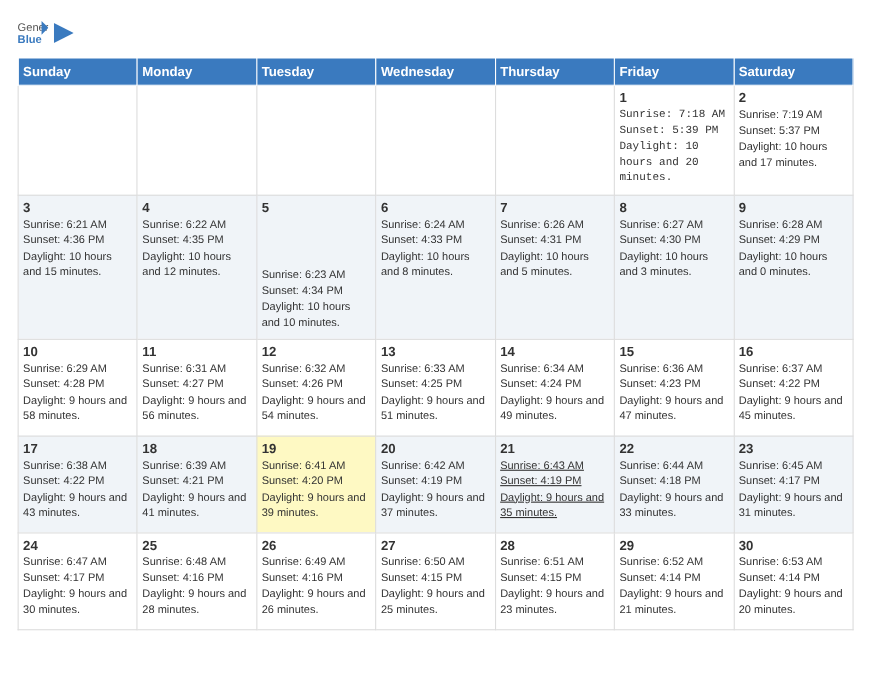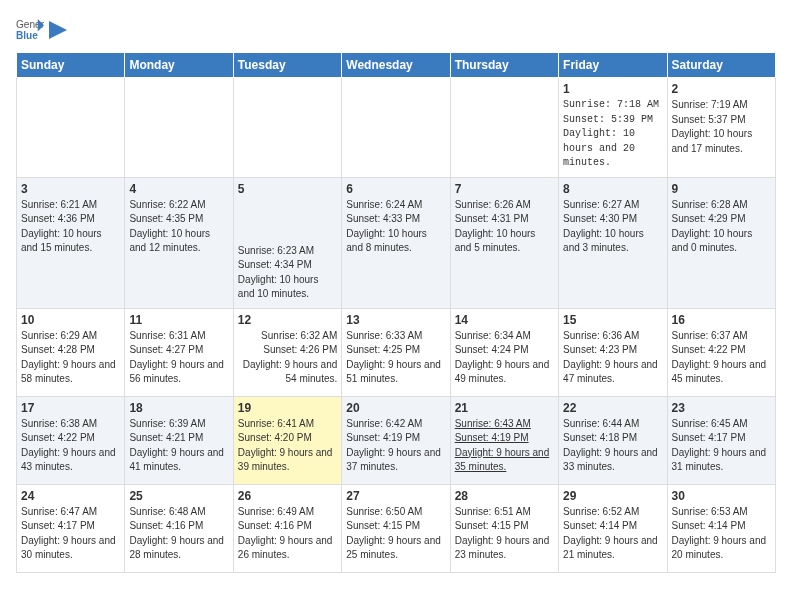--- a/index.html
+++ b/index.html
@@ -166,21 +166,21 @@
 Daylight: 9 hours and 58 minutes.</div>
         </td>
         <td>
           <span class="day-number">11</span>
           <div class="day-info" style="white-space: pre-line;">Sunrise: 6:31 AM
 Sunset: 4:27 PM
 Daylight: 9 hours and 56 minutes.</div>
         </td>
         <td>
           <span class="day-number">12</span>
-          <div class="day-info" style="white-space: pre-line; text-align: right;">Sunrise: 6:32 AM
+          <div class="day-info" style="white-space: pre-line;">Sunrise: 6:32 AM
 Sunset: 4:26 PM
 Daylight: 9 hours and 54 minutes.</div>
         </td>
         <td>
           <span class="day-number">13</span>
           <div class="day-info" style="white-space: pre-line;">Sunrise: 6:33 AM
 Sunset: 4:25 PM
 Daylight: 9 hours and 51 minutes.</div>
         </td>
         <td>

